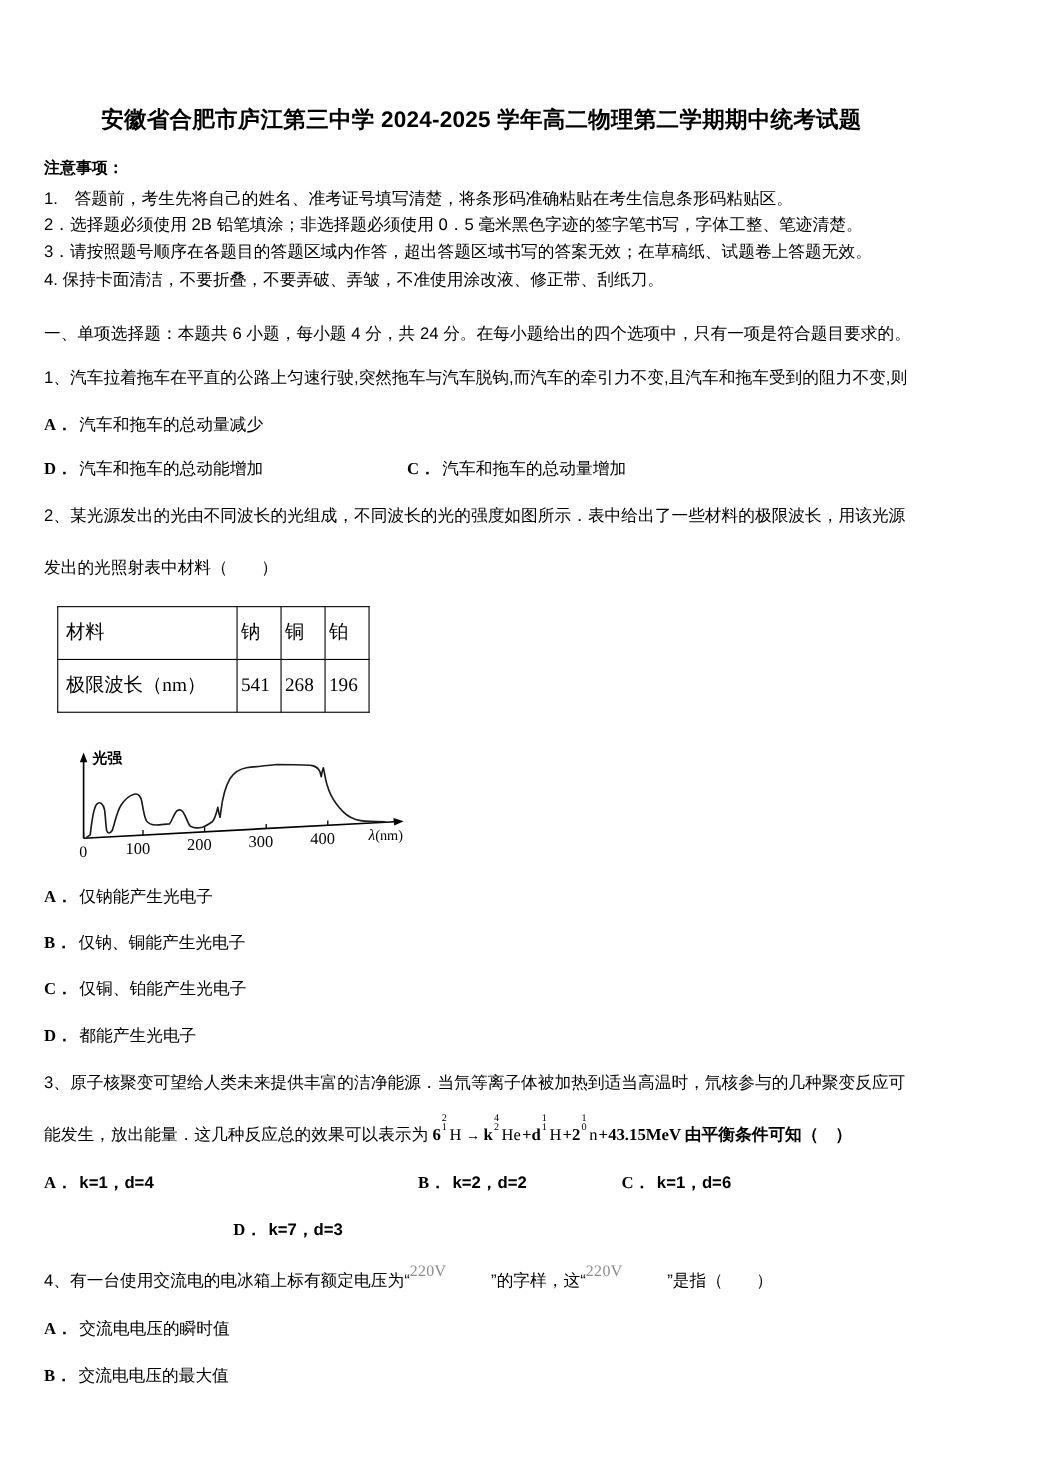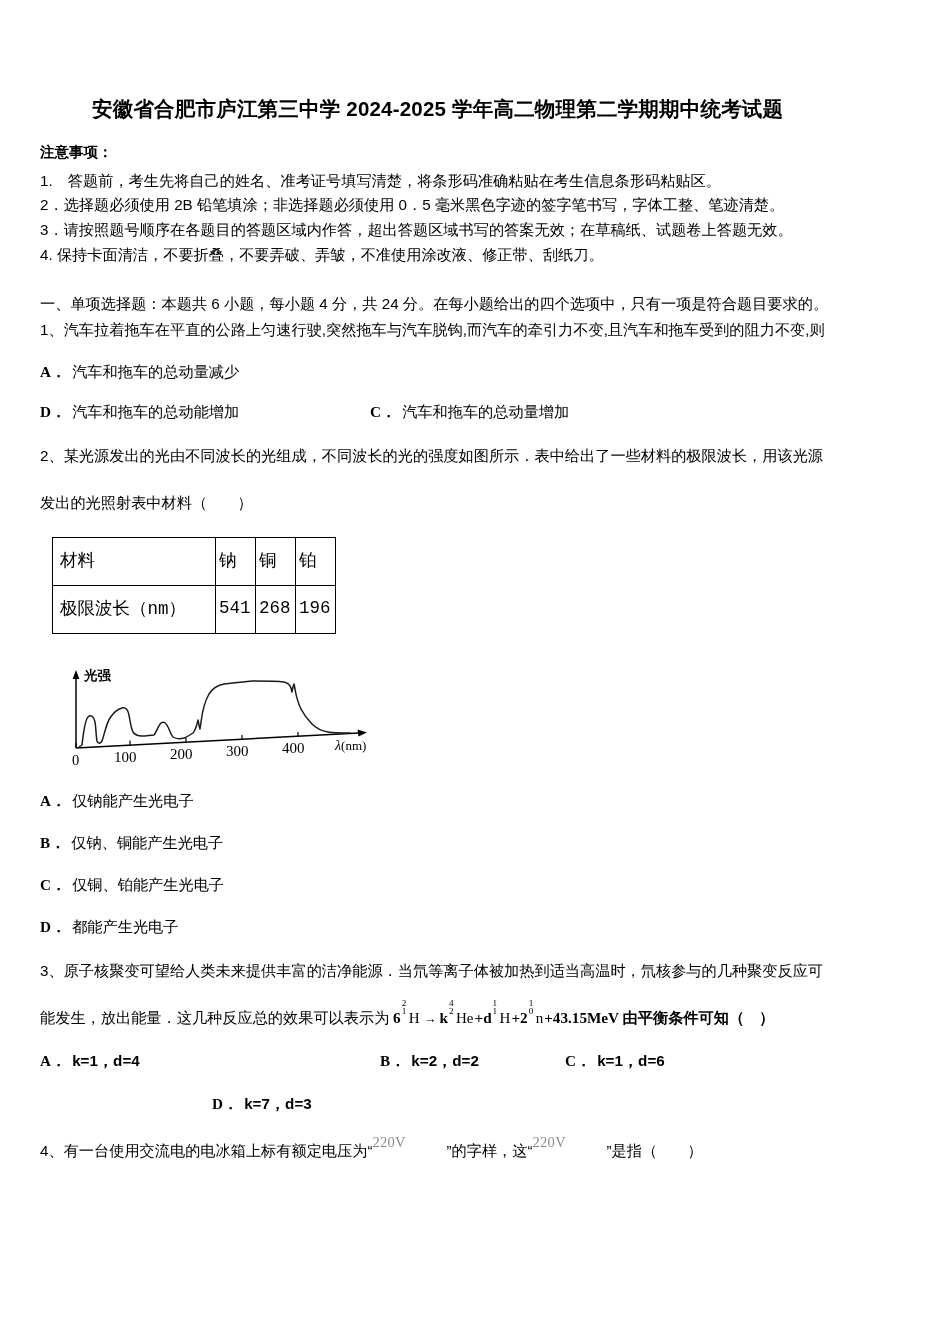--- a/index.html
+++ b/index.html
@@ -62,21 +62,21 @@
     line-height: 1.6;
     margin-top: 25px;
     white-space: nowrap;
   }
 
   
   .q-stem {
     font-family: "Liberation Sans", sans-serif;
     font-size: 15.2px;
     line-height: 1.62;
-    margin-top: 2px;
+    margin-top: 16px;
   }
   .q-stem.tight { white-space: nowrap; }
   .q-stem-cont {
     font-family: "Liberation Sans", sans-serif;
     font-size: 15.2px;
     line-height: 1.62;
     margin-top: 22px;
   }
   .opt-row {
     display: flex;
@@ -104,21 +104,20 @@
     border-collapse: collapse;
     font-family: "Liberation Serif", serif;
   }
   table.mat td {
     border: 1.4px solid #000;
     font-size: 17.5px;
     padding: 6px 5px 9px 15px;
     height: 32px;
     vertical-align: middle;
     white-space: nowrap;
-    font-family: Liberation Mono, monospace;
   }
   table.mat td.lbl { width: 150px; padding-left: 7px; }
   table.mat td.val { width: 34px; text-align: left; padding-left: 3px; padding-right: 2px; }
 
   
   .figure {
     position: relative;
     width: 340px;
     height: 108px;
     margin: 28px 0 0 14px;
@@ -277,15 +276,19 @@
       <div class="cell" style="width:185px"><span class="opt-label">B．</span><span class="bold">k=2，d=2</span></div>
       <div class="cell"><span class="opt-label">C．</span><span class="bold">k=1，d=6</span></div>
     </div>
     <div class="opt-row" style="margin-top:22px">
       <div class="cell" style="width:172px"></div>
       <div class="cell"><span class="opt-label">D．</span><span class="bold">k=7，d=3</span></div>
     </div>
 
     <div class="q-stem" style="margin-top:24px"><span>4、</span><span>有一台使用交流电的电冰箱上标有额定电压为“</span><span class="vslot"><span class="vimg">220V</span></span><span>”的字样，这“</span><span class="vslot"><span class="vimg">220V</span></span><span>”是指（　　）</span></div>
 
+    <div class="opt-stack" style="margin-top:4px">
+      <div class="opt-line"><span class="opt-label">A．</span><span>交流电电压的瞬时值</span></div>
+      <div class="opt-line"><span class="opt-label">B．</span><span>交流电电压的最大值</span></div>
+    </div>
 
   </div>
 </div>
 
 </body></html>

